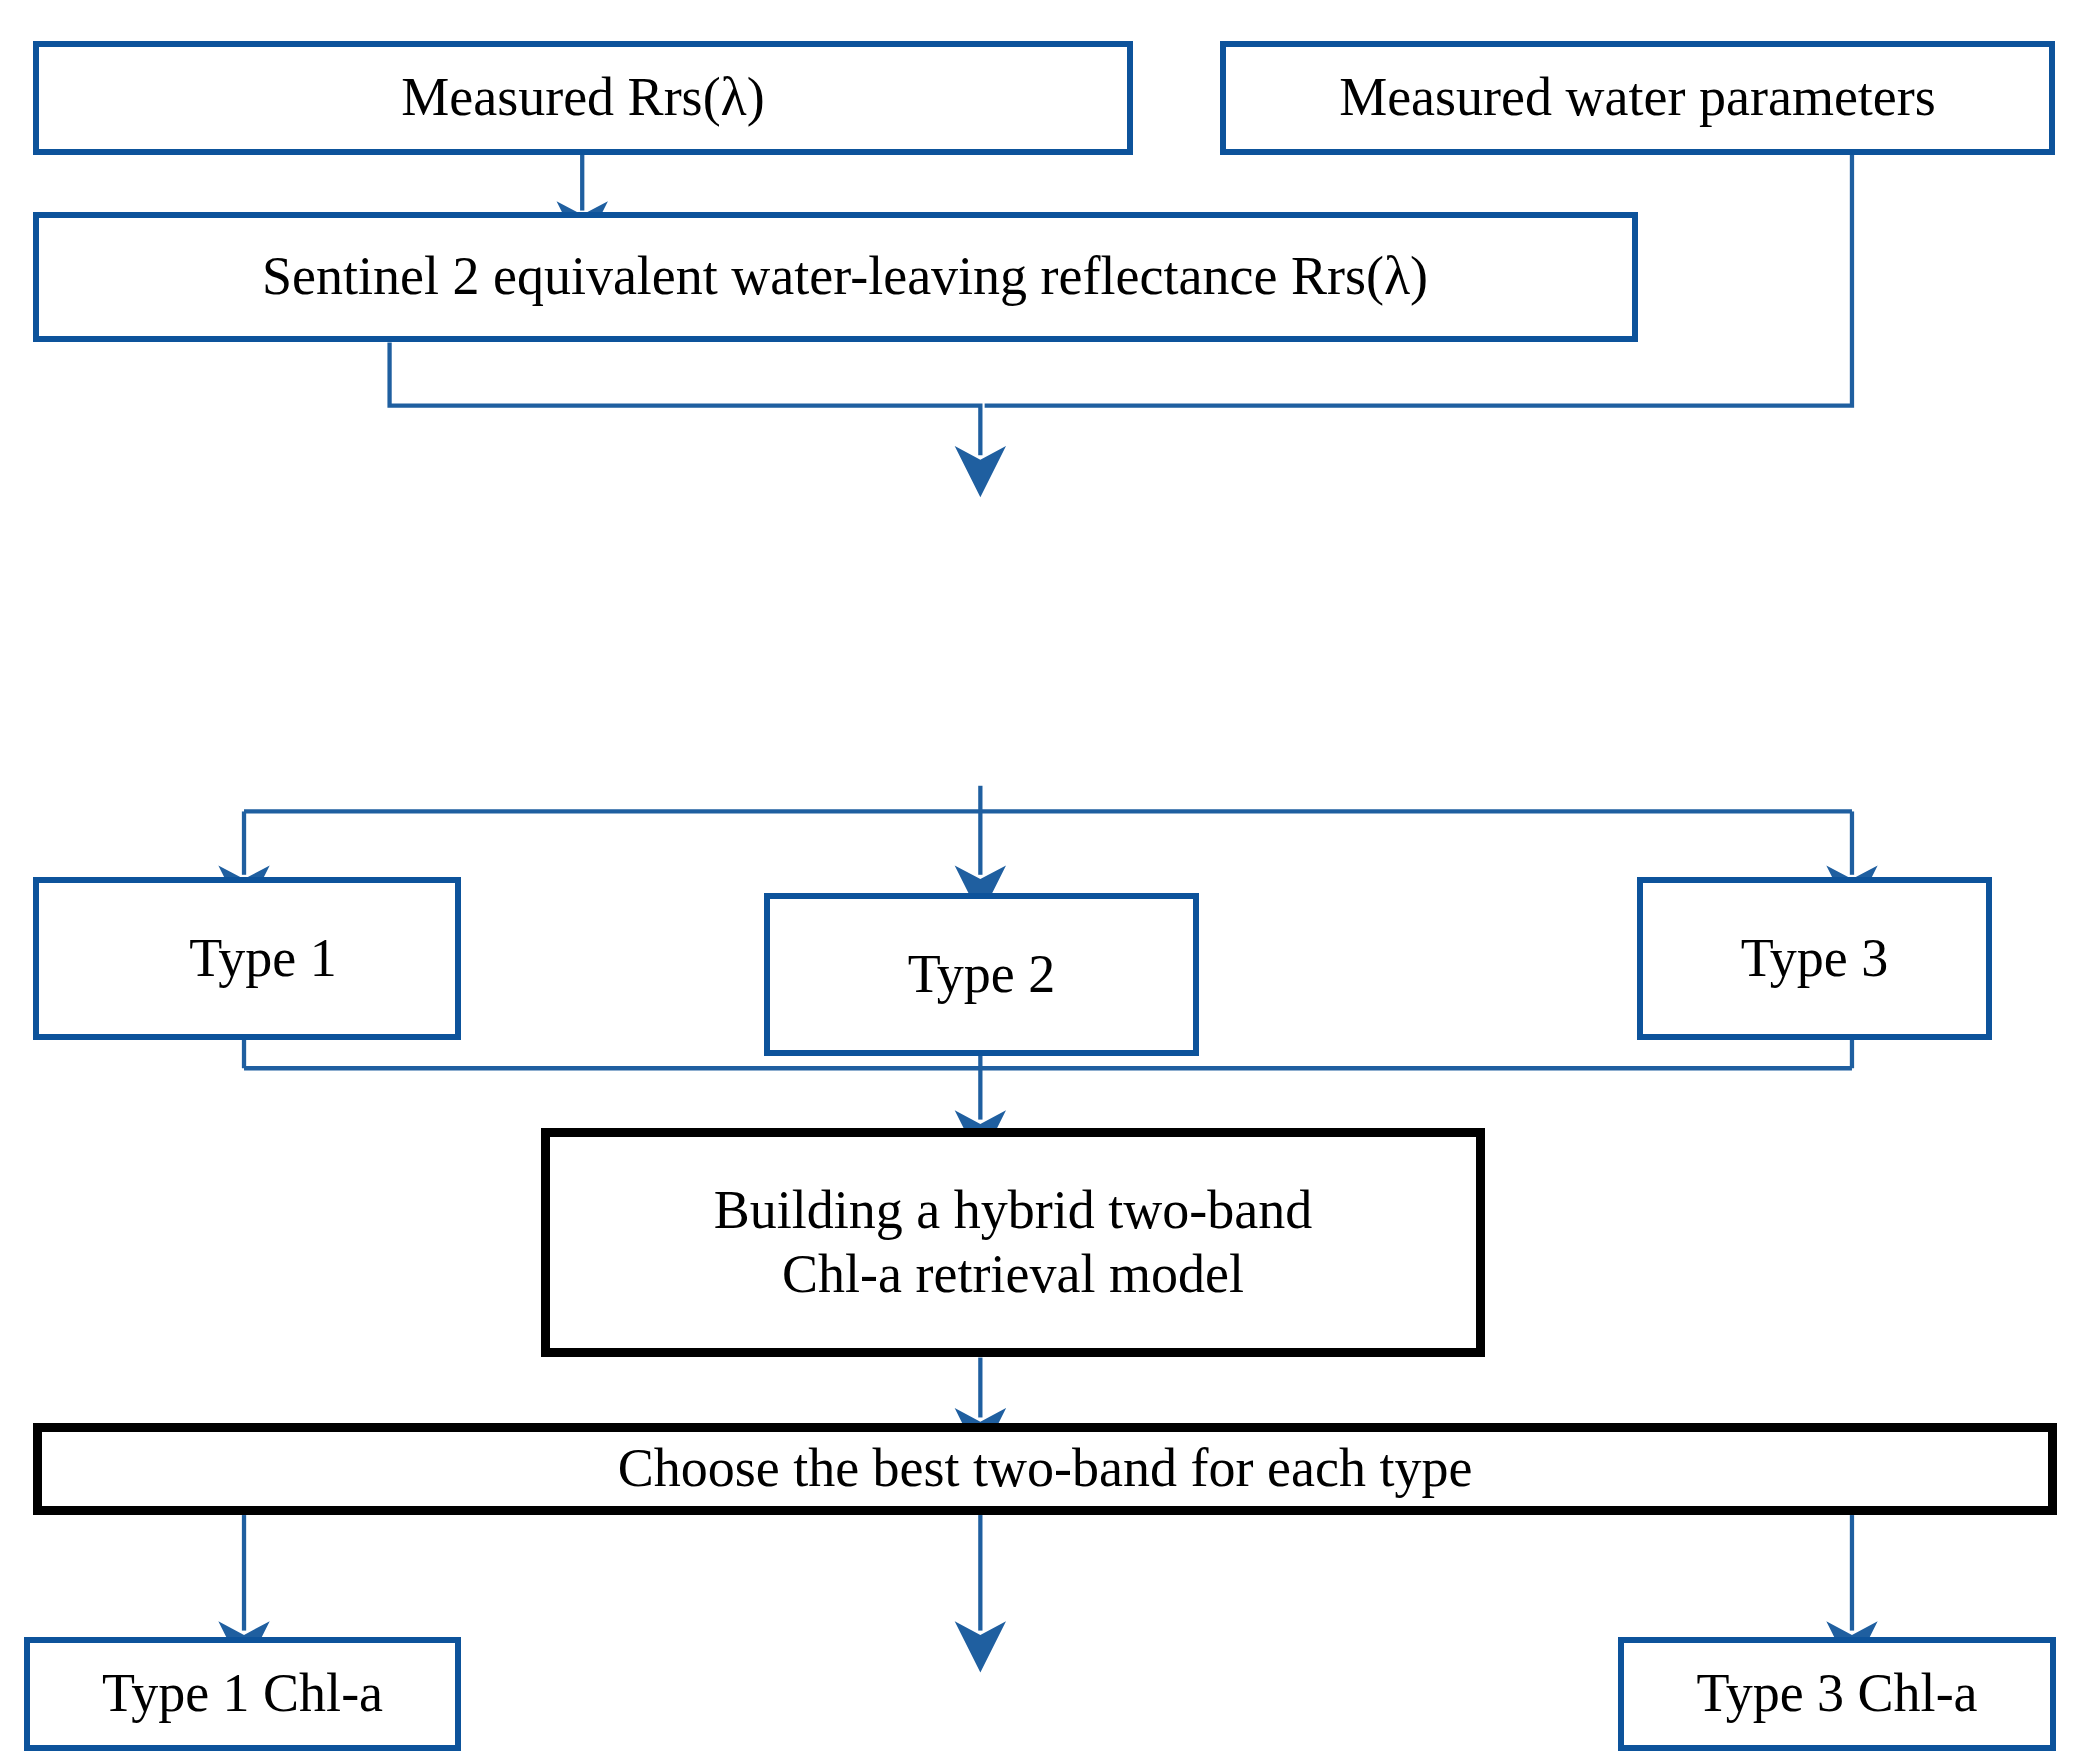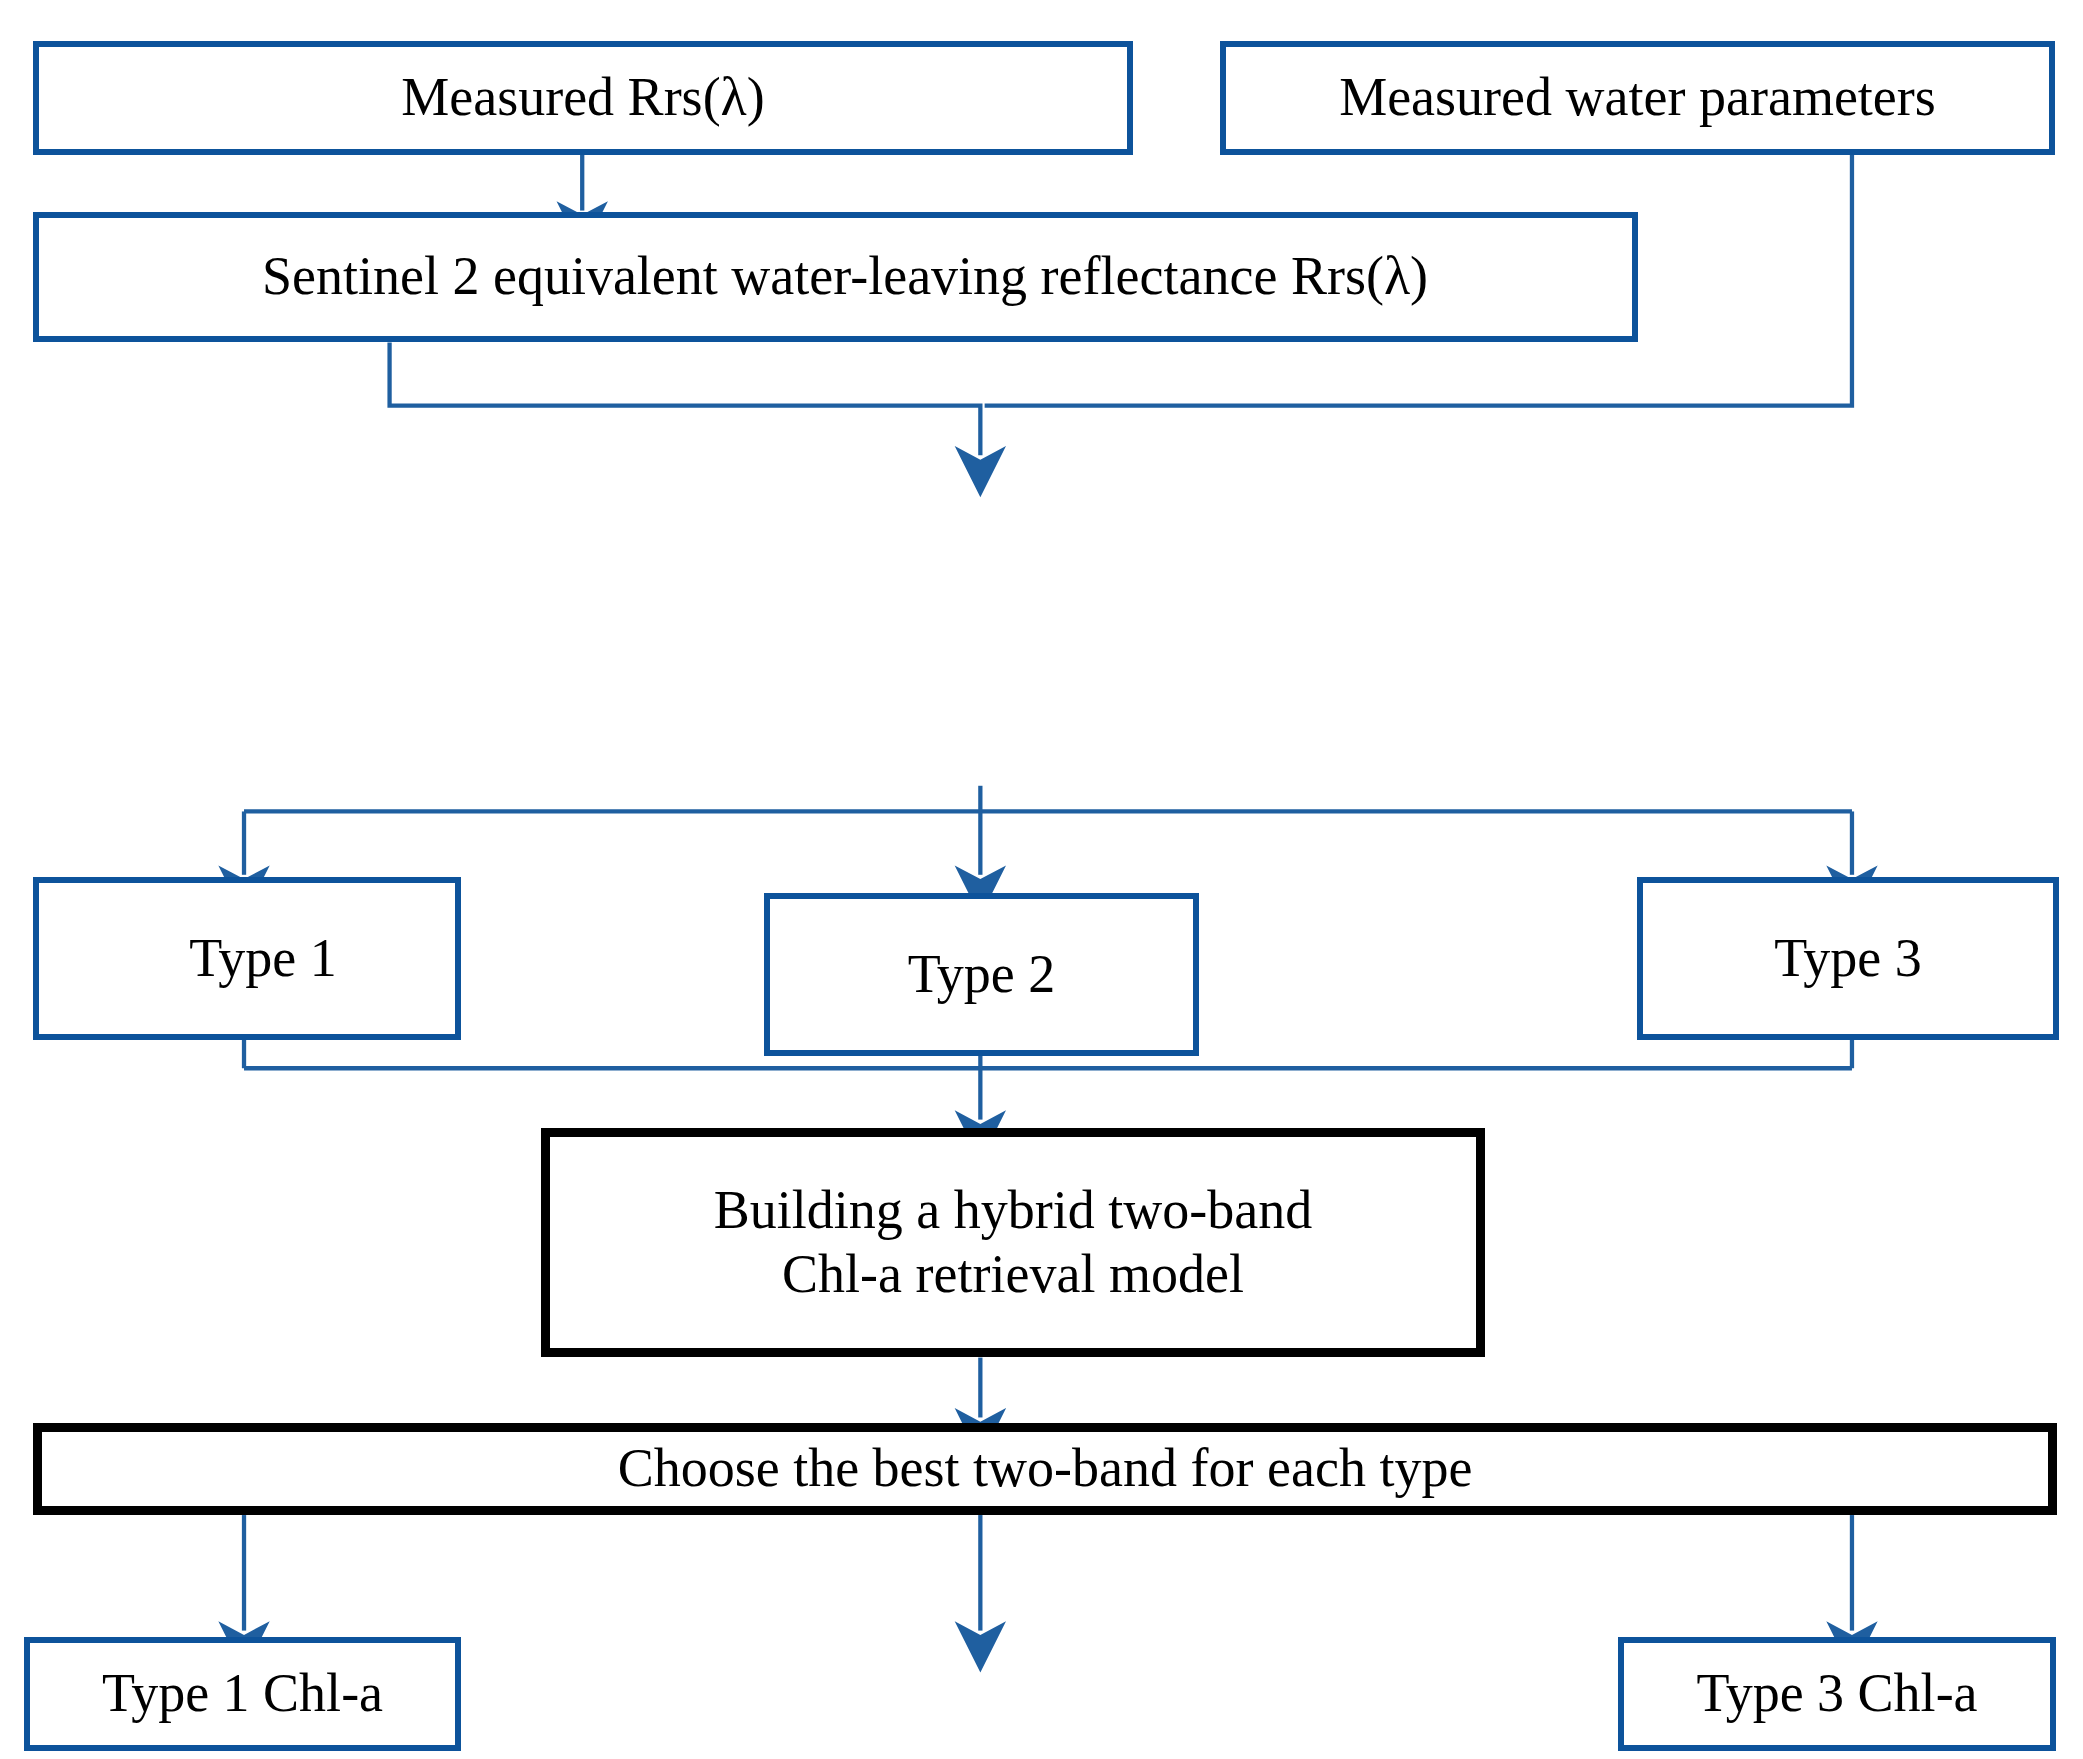--- a/index.html
+++ b/index.html
@@ -98,21 +98,21 @@
 
 
   <div class="node blue" style="left:33px; top:877px; width:428px; height:163px; font-size:54px;padding-left:32px;">
     <span class="label">Type 1</span>
   </div>
 
   <div class="node blue" style="left:764px; top:877px; width:435px; height:163px; font-size:54px;margin-top:16px;">
     <span class="label">Type 2</span>
   </div>
 
-  <div class="node blue" style="left:1637px; top:877px; width:422px; height:163px; font-size:54px;">
+  <div class="node blue" style="left:1637px; top:877px; width:355px; height:163px; font-size:54px;">
     <span class="label">Type 3</span>
   </div>
 
   <div class="node black" style="left:541px; top:1128px; width:944px; height:229px; font-size:54px;">
     <span class="label">Building a hybrid two-band
 Chl-a retrieval model</span>
   </div>
 
   <div class="node black" style="left:33px; top:1423px; width:2024px; height:92px; font-size:54px;">
     <span class="label">Choose the best two-band for each type</span>

